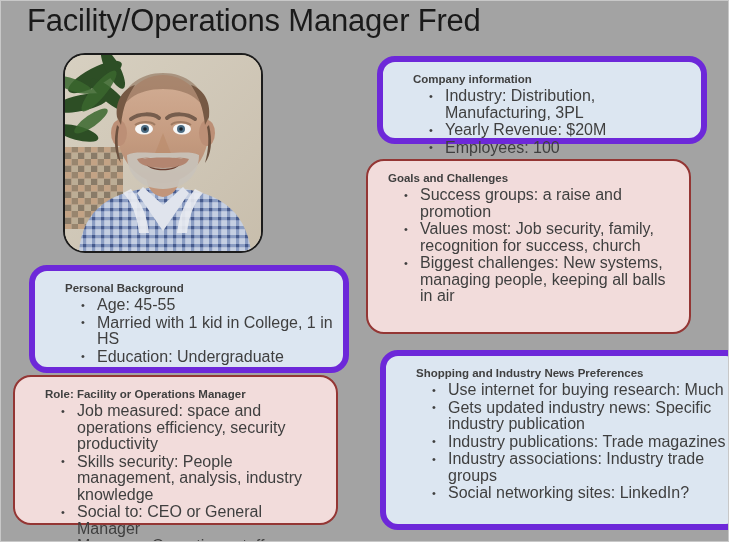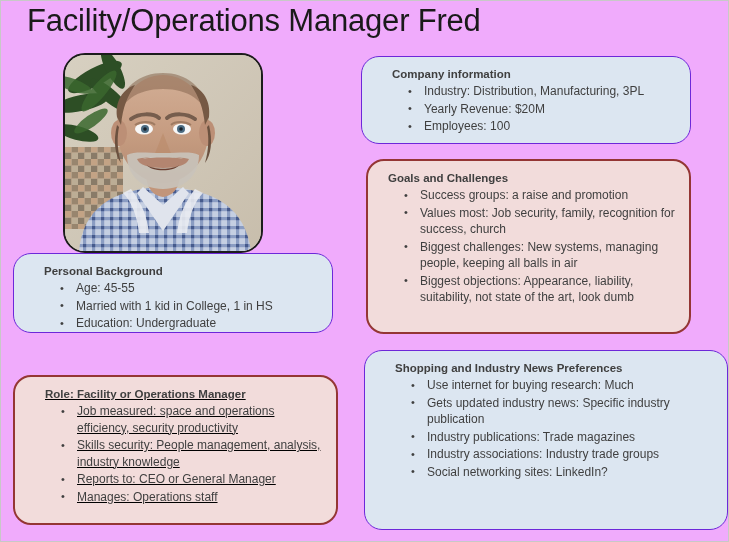--- a/index.html
+++ b/index.html
@@ -7,21 +7,21 @@
     padding: 0;
     background: #ffffff;
   }
   body {
     font-family: "Liberation Sans", sans-serif;
   }
   #page {
     position: relative;
     width: 729px;
     height: 542px;
-    background: #f0abfc;
+    background: #a3a3a3;
     box-sizing: border-box;
     border: 1px solid #c8c8c8;
     overflow: hidden;
   }
 
   
   .page-title {
     position: absolute;
     left: 26px;
     top: 2px;
@@ -52,61 +52,62 @@
 
   
   .box {
     position: absolute;
     box-sizing: border-box;
     border-radius: 18px;
     padding: 8px 10px 8px 18px;
   }
   .box.blue {
     background: #dce6f1;
-    border: 1px solid #6d28d9;
+    border: 6px solid #6d28d9;
+    margin-left: 16px;
   }
   .box.pink {
     background: #f2dcdb;
     border: 2px solid #943634;
   }
   .box-heading {
     font-size: 11.5px;
     font-weight: bold;
     color: #3f3f3f;
     margin: 2px 0 1px 12px;
     line-height: 15px;
   }
   .box ul {
     list-style: none;
     margin: 0;
     padding: 0 0 0 28px;
   }
   .box li {
     position: relative;
-    font-size: 12px;
+    font-size: 16px;
     color: #3f3f3f;
     line-height: 16.5px;
     margin: 0 0 1px 0;
     padding-left: 16px;
   }
   .box li::before {
     content: "\2022";
     position: absolute;
     left: 0;
     top: -0.5px;
     font-size: 11px;
     color: #3f3f3f;
   }
 
   
   #box-company      { left: 360px; top: 55px;  width: 330px; height: 88px; }
   #box-goals        { left: 365px; top: 158px; width: 325px; height: 175px; padding-left: 8px; }
   #box-shopping     { left: 363px; top: 349px; width: 364px; height: 180px; }
-  #box-personal     { left: 12px;  top: 252px; width: 320px; height: 80px; }
-  #box-role         { left: 12px;  top: 374px; width: 325px; height: 150px; text-decoration: underline; }
+  #box-personal     { left: 12px;  top: 264px; width: 320px; height: 108px; }
+  #box-role         { left: 12px;  top: 374px; width: 325px; height: 150px; }
 </style>
 </head>
 <body>
 
 <div id="page">
 
   <div class="page-title">Facility/Operations Manager Fred</div>
 
   <div class="photo-frame">
     <svg class="photo-canvas" viewBox="0 0 196 196" preserveAspectRatio="none">
@@ -204,21 +205,20 @@
       <li>Employees: 100</li>
     </ul>
   </div>
 
   <div class="box pink" id="box-goals">
     <div class="box-heading">Goals and Challenges</div>
     <ul>
       <li>Success groups: a raise and promotion</li>
       <li>Values most: Job security, family, recognition for success, church</li>
       <li>Biggest challenges: New systems, managing people, keeping all balls in air</li>
-      <li>Biggest objections: Appearance, liability, suitability, not state of the art, look dumb</li>
     </ul>
   </div>
 
   <div class="box blue" id="box-shopping">
     <div class="box-heading">Shopping and Industry News Preferences</div>
     <ul>
       <li>Use internet for buying research: Much</li>
       <li>Gets updated industry news: Specific industry publication</li>
       <li>Industry publications: Trade magazines</li>
       <li>Industry associations: Industry trade groups</li>
@@ -233,18 +233,18 @@
       <li>Married with 1 kid in College, 1 in HS</li>
       <li>Education: Undergraduate</li>
     </ul>
   </div>
 
   <div class="box pink" id="box-role">
     <div class="box-heading">Role: Facility or Operations Manager</div>
     <ul>
       <li>Job measured: space and operations efficiency, security productivity</li>
       <li>Skills security: People management, analysis, industry knowledge</li>
-      <li>Reports to: CEO or General Manager</li>
+      <li>Social to: CEO or General Manager</li>
       <li>Manages: Operations staff</li>
     </ul>
   </div>
 
 </div>
 
 </body></html>

